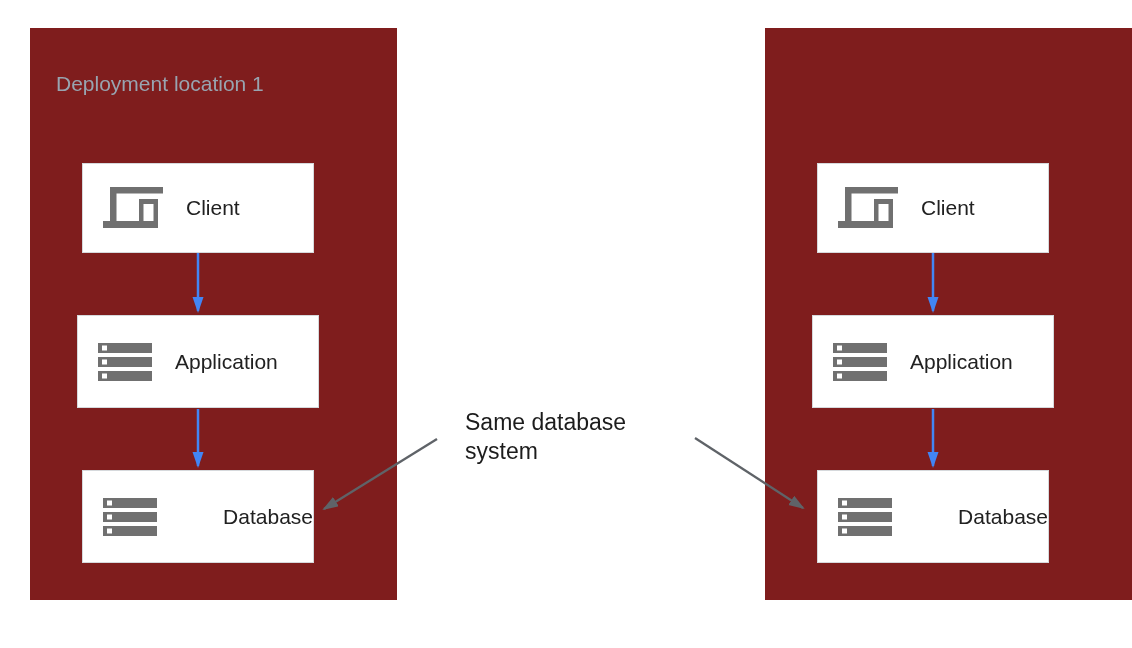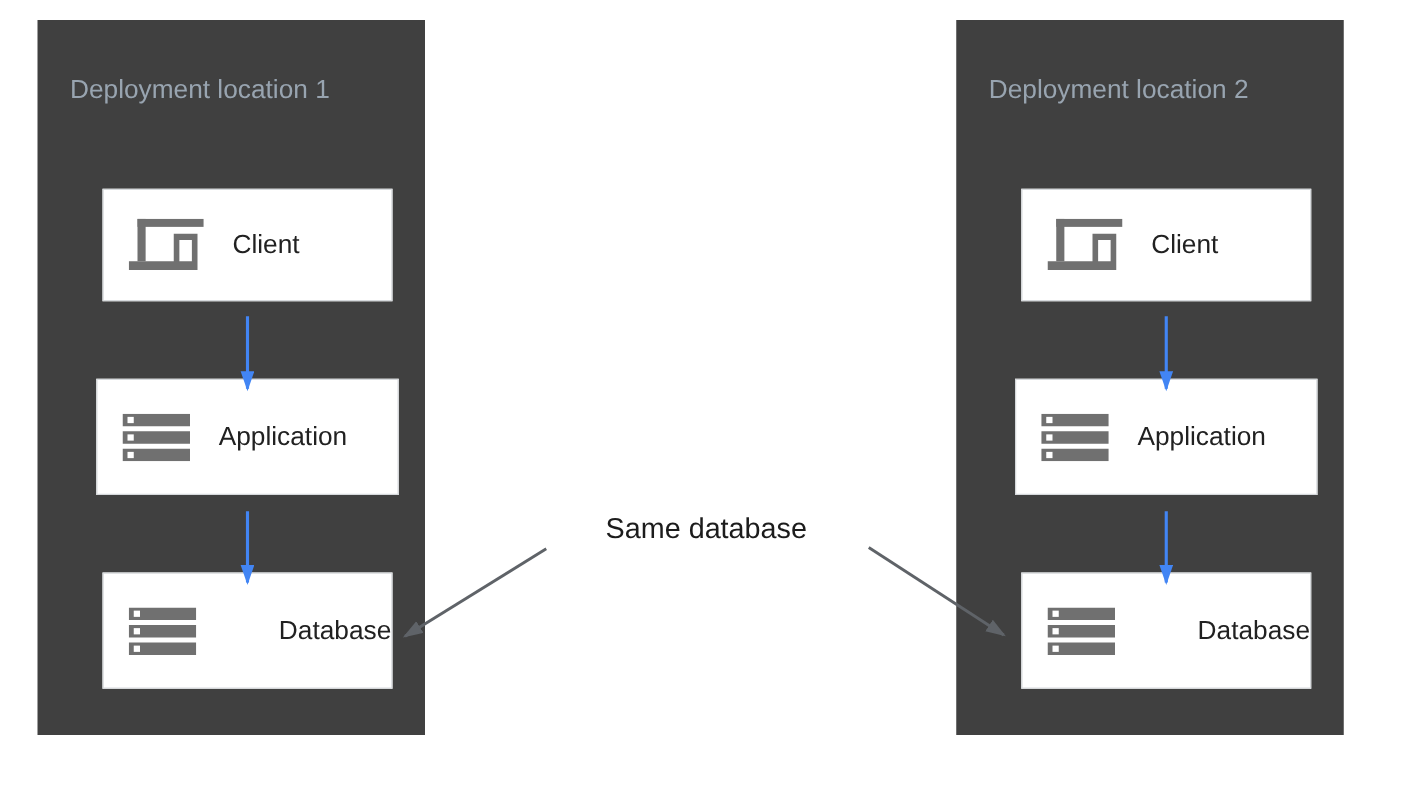--- a/index.html
+++ b/index.html
@@ -10,24 +10,24 @@
   }
   .canvas {
     position: relative;
     width: 1132px;
     height: 648px;
     background: #ffffff;
     overflow: hidden;
   }
   .panel {
     position: absolute;
-    top: 16px;
-    width: 310px;
+    top: 28px;
+    width: 367px;
     height: 572px;
-    background: #404040;
+    background: #7f1d1d;
   }
   .panel.left  { left: 30px; }
   .panel.right { left: 765px; }
   .panel-title {
     position: absolute;
     left: 26px;
     top: 44px;
     font-size: 21px;
     font-weight: 400;
     color: #98a4b0;
@@ -50,21 +50,21 @@
     font-size: 21px;
     color: #212121;
     white-space: nowrap;
   }
   .icon { display: inline-flex; flex: 0 0 auto; }
   .center-label {
     position: absolute;
     left: 465px;
     top: 408px;
     width: 200px;
-    text-align: center;
+    text-align: left;
     font-size: 23px;
     line-height: 29px;
     color: #1c1c1c;
   }
   .arrow-layer {
     position: absolute;
     left: 0; top: 0;
     width: 1132px;
     height: 648px;
     pointer-events: none;
@@ -124,21 +124,20 @@
             <rect x="4" y="16.5" width="5" height="5"></rect>
             <rect x="4" y="30.5" width="5" height="5"></rect>
           </g>
         </svg>
       </span>
       <span class="node-label">Database</span>
     </div>
   </section>
 
   <section class="panel right">
-    <div class="panel-title">Deployment location 2</div>
 
     <div class="node node-client">
       <span class="icon">
         <svg width="60" height="42" viewBox="0 0 60 42">
           <g fill="#707070">
             <rect x="7" y="0" width="53" height="6.5"></rect>
             <rect x="7" y="0" width="6.5" height="34"></rect>
             <rect x="0" y="34" width="37" height="7"></rect>
             <rect x="36" y="12" width="19" height="29"></rect>
           </g>
@@ -180,20 +179,21 @@
             <rect x="4" y="30.5" width="5" height="5"></rect>
           </g>
         </svg>
       </span>
       <span class="node-label">Database</span>
     </div>
   </section>
 
   <div class="center-label">
     <div>Same database</div>
+    <div>system</div>
   </div>
 
   <svg class="arrow-layer" width="1132" height="648" viewBox="0 0 1132 648">
     <defs>
       <marker id="headBlue" markerUnits="userSpaceOnUse" markerWidth="18" markerHeight="14" refX="14" refY="5.5" orient="auto">
         <path d="M0,0 L16,5.5 L0,11 Z" fill="#4285f4"></path>
       </marker>
       <marker id="headDark" markerUnits="userSpaceOnUse" markerWidth="18" markerHeight="14" refX="14" refY="5.5" orient="auto">
         <path d="M0,0 L16,5.5 L0,11 Z" fill="#5f6368"></path>
       </marker>

